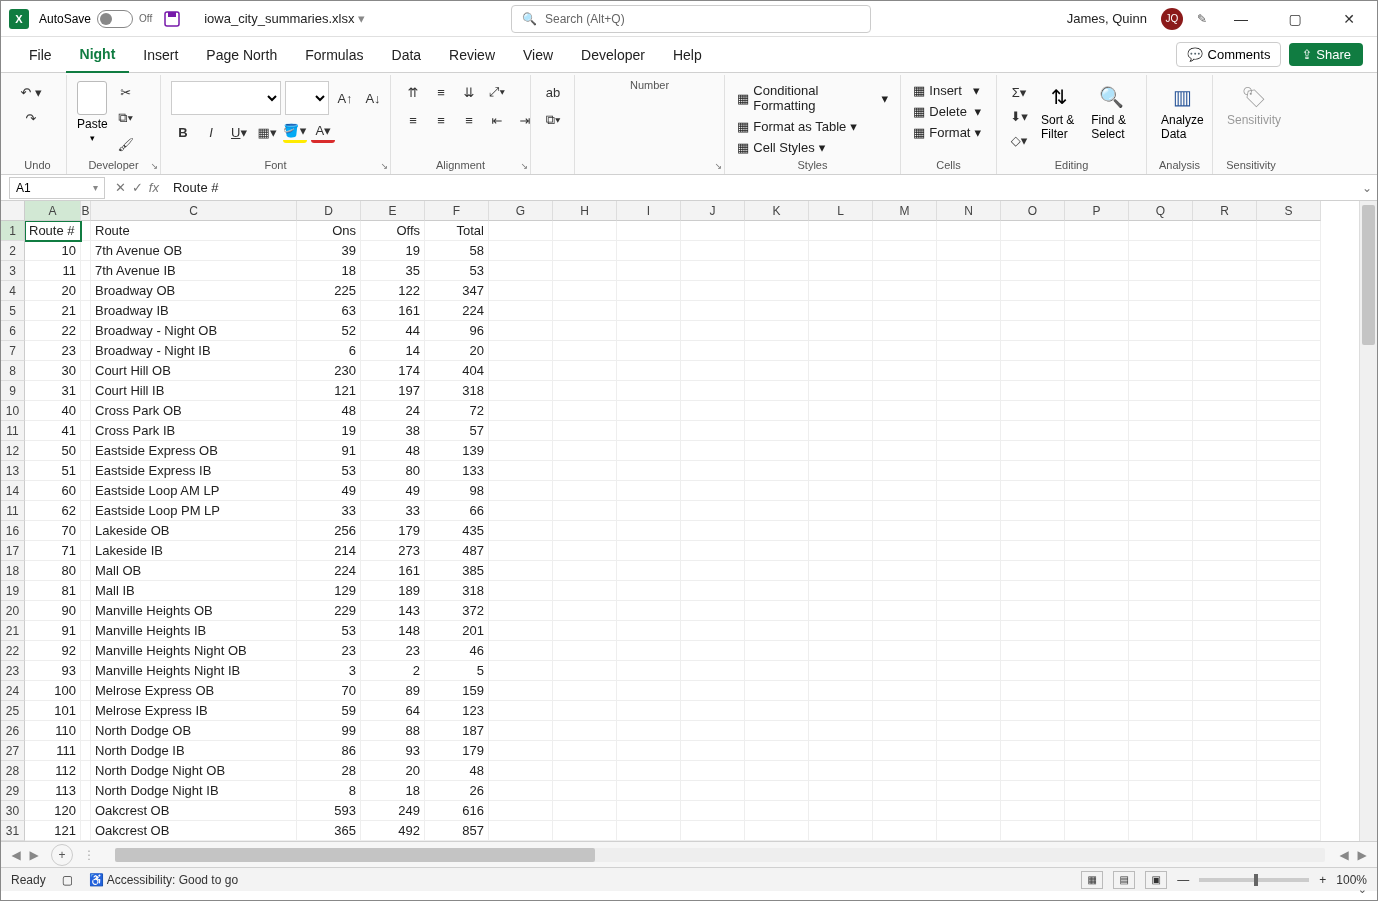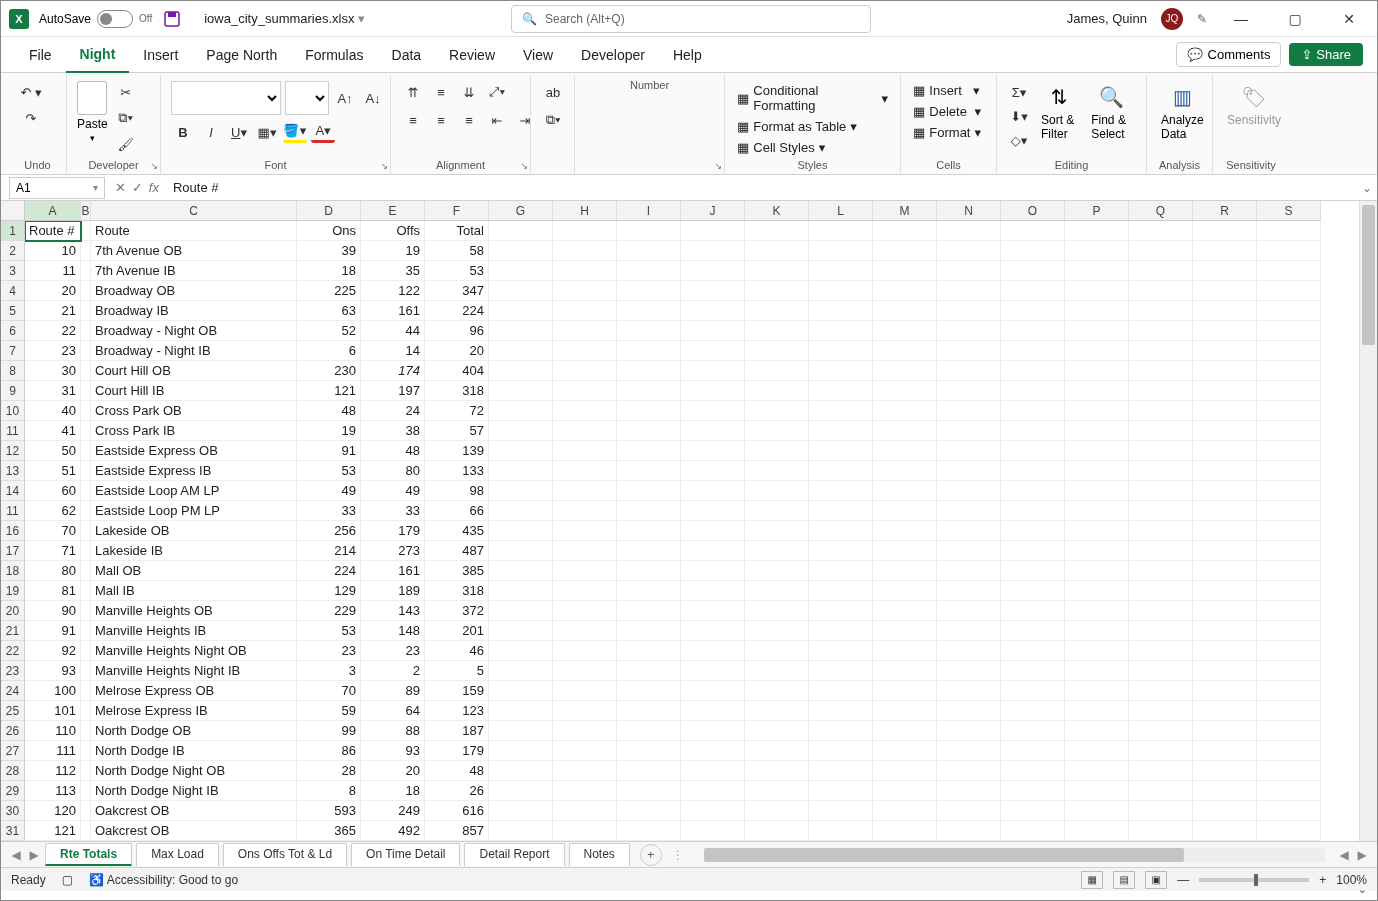--- a/index.html
+++ b/index.html
@@ -498,21 +498,21 @@
           <div class="cell" style="width: 64px;"></div>
           <div class="cell" style="width: 64px;"></div>
           <div class="cell" style="width: 64px;"></div>
           <div class="cell" style="width: 64px;"></div>
         </div>
         <div class="cell-row">
           <div class="cell num" style="width: 56px;">30</div>
           <div class="cell" style="width: 10px;"></div>
           <div class="cell" style="width: 206px;">Court Hill OB</div>
           <div class="cell num" style="width: 64px;">230</div>
-          <div class="cell num" style="width: 64px; font-style: italic;">174</div>
+          <div class="cell num" style="width: 64px;">174</div>
           <div class="cell num" style="width: 64px;">404</div>
           <div class="cell" style="width: 64px;"></div>
           <div class="cell" style="width: 64px;"></div>
           <div class="cell" style="width: 64px;"></div>
           <div class="cell" style="width: 64px;"></div>
           <div class="cell" style="width: 64px;"></div>
           <div class="cell" style="width: 64px;"></div>
           <div class="cell" style="width: 64px;"></div>
           <div class="cell" style="width: 64px;"></div>
           <div class="cell" style="width: 64px;"></div>
@@ -1007,28 +1007,20 @@
       </div>
   </div>
   <div class="vscroll">
     <div class="vscroll-thumb"></div>
   </div>
 </div>
 
 <div class="sheet-bar">
   <div class="nav-arrow">◀</div>
   <div class="nav-arrow">▶</div>
-  <div id="sheet-tabs" style="display:flex;">
-      <div class="sheet-tab active">Rte Totals</div>
-      <div class="sheet-tab">Max Load</div>
-      <div class="sheet-tab">Ons Offs Tot &amp; Ld</div>
-      <div class="sheet-tab">On Time Detail</div>
-      <div class="sheet-tab">Detail Report</div>
-      <div class="sheet-tab">Notes</div>
-    </div>
   <div class="add-sheet">+</div>
   <span style="margin-left:10px;color:#aaa;">⋮</span>
   <div class="hscroll">
     <div class="hscroll-thumb"></div>
   </div>
   <div class="nav-arrow">◀</div>
   <div class="nav-arrow">▶</div>
 </div>
 
 <div class="status-bar">

